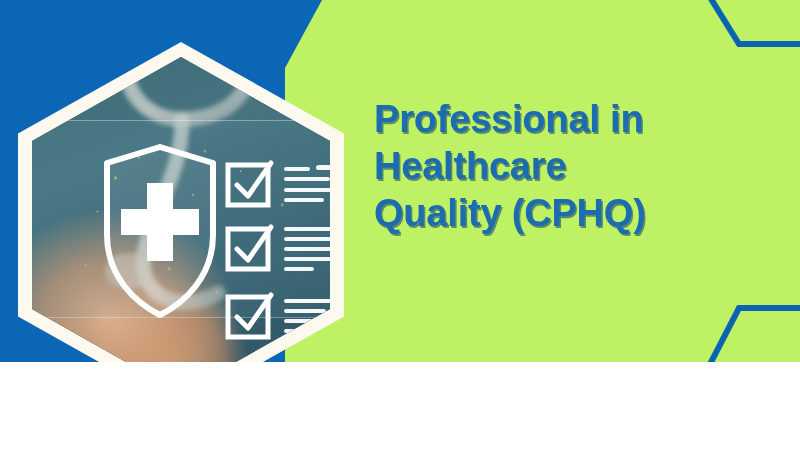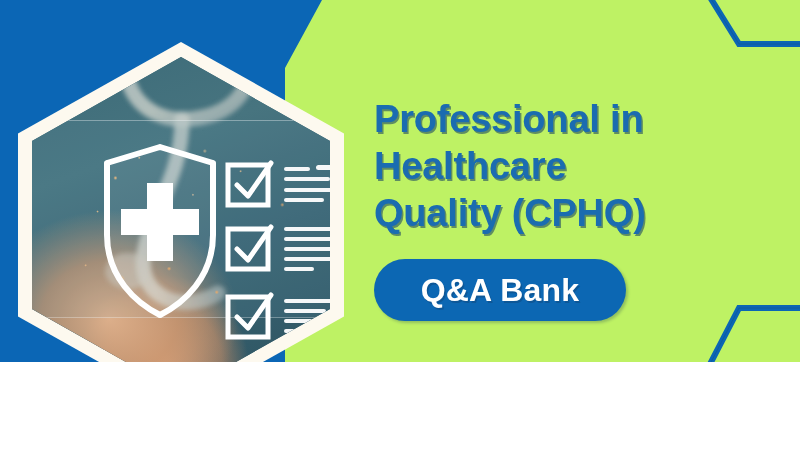--- a/index.html
+++ b/index.html
@@ -248,18 +248,15 @@
         </g>
       </svg>
     </div>
   </div>
 
   <div class="content">
     <h1 class="headline">Professional in
 Healthcare
 Quality (CPHQ)</h1>
 
-    <div class="cta-row">
-      <button class="cta-button">Q&amp;A Bank</button>
-    </div>
   </div>
 
 </div>
 
 </body></html>

